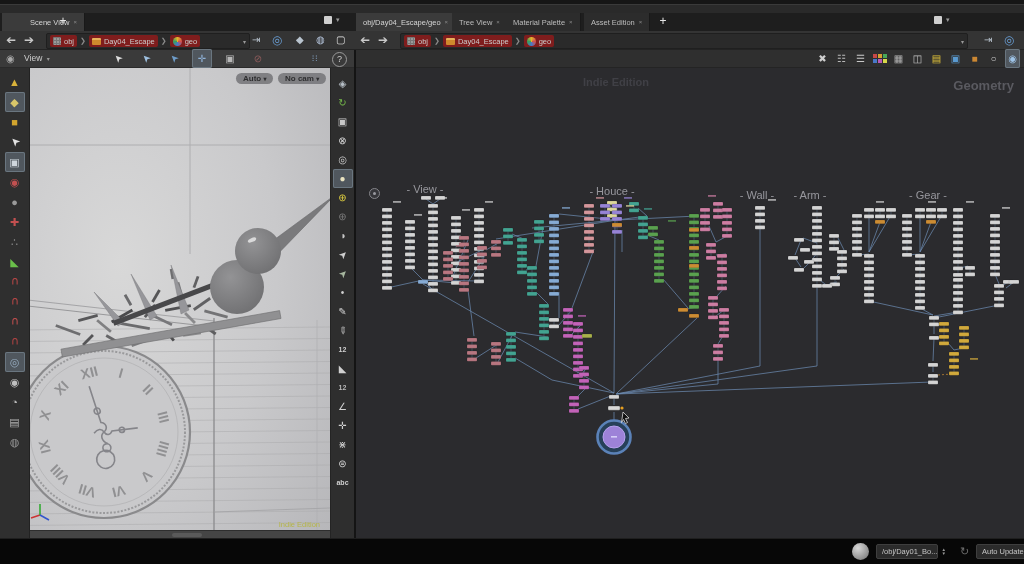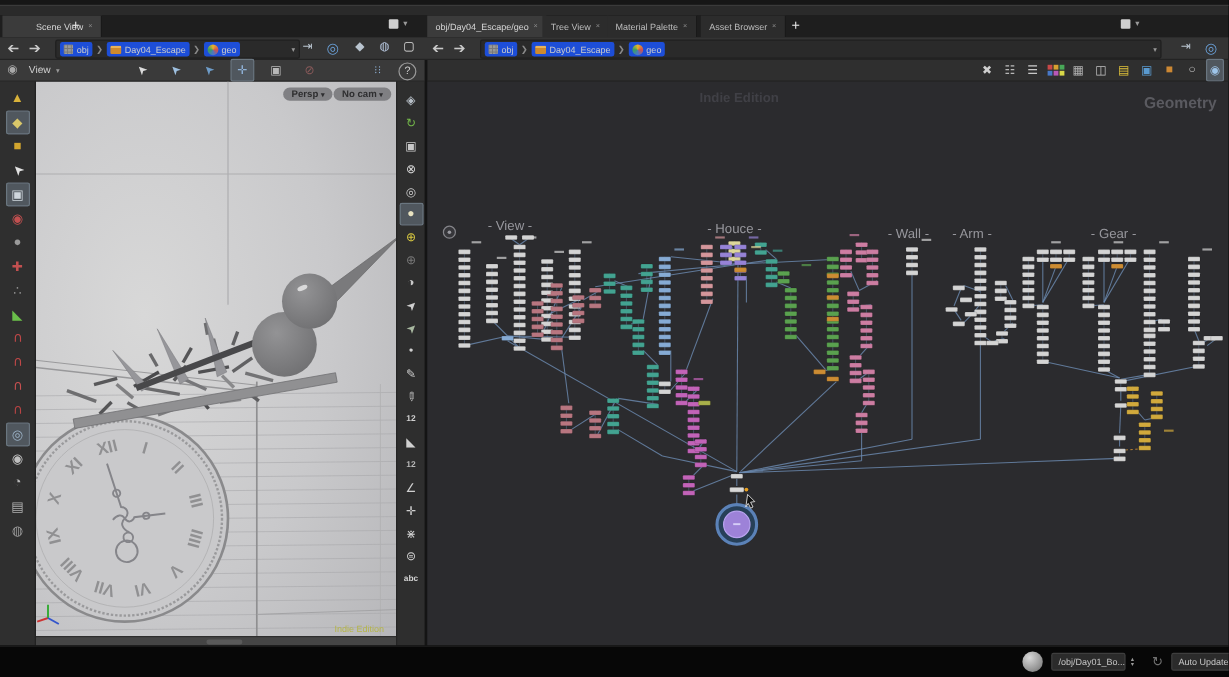--- a/index.html
+++ b/index.html
@@ -17,21 +17,21 @@
   .tab .x{font-size:6px;color:#8a8a8a;}
   .plus{position:absolute;top:1px;width:14px;height:15px;color:#e6e6e6;font-size:12px;line-height:14px;text-align:center;}
   .winctl{position:absolute;top:3px;display:flex;gap:4px;align-items:center;color:#9a9a9a;font-size:7px;}
   .winctl .sq{width:8px;height:8px;background:#cfcfcf;border-radius:1px;}
   
   #toolrow{left:0;top:31px;width:1024px;height:19px;background:#343434;border-bottom:1px solid #232323;box-sizing:border-box;}
   .navarrow{font-size:12px;color:#c9c9c9;line-height:18px;}
   .navarrow.back{display:inline-block;transform:scaleX(-1);}
   .pathfield{position:absolute;top:2px;height:14px;background:#2a2a2a;border:1px solid #1f1f1f;border-radius:2px;
              display:flex;align-items:center;padding:0 3px;gap:3px;font-size:7.5px;color:#cccccc;}
-  .chip{display:flex;align-items:center;gap:3px;padding:0 3px;height:12px;background:#1d4ed8;border-radius:2px;}
+  .chip{display:flex;align-items:center;gap:3px;padding:0 3px;height:12px;background:#7f1d1d;border-radius:2px;}
   .sep{color:#8a8a8a;font-size:7px;}
   .dot-obj{width:8px;height:8px;background:#9a9a9a;border-radius:1px;
            background-image:linear-gradient(#777 1px,transparent 1px),linear-gradient(90deg,#777 1px,transparent 1px);background-size:3px 3px;}
   .dot-net{width:9px;height:7px;background:#cf8a2d;border-radius:1px;border-top:2px solid #e8b25a;box-sizing:border-box;}
   .dot-geo{width:9px;height:9px;border-radius:50%;background:conic-gradient(#e8b22a,#d05050,#4a78c8,#3aa060,#e8b22a);}
   .ddv{color:#999;font-size:6px;margin-left:2px;}
   .ticon{font-size:10px;line-height:18px;color:#b9c4cf;}
   
   #menurow-left{left:0;top:50px;width:354px;height:18px;background:#3a3a3a;border-bottom:1px solid #2a2a2a;box-sizing:border-box;}
   #menurow-right{left:356px;top:50px;width:668px;height:18px;background:#2f2f2f;border-bottom:1px solid #242424;box-sizing:border-box;}
@@ -93,21 +93,21 @@
     </div>
     <div class="tab" style="left:452px;">
       <span>Tree View</span>
       <span class="x">×</span>
     </div>
     <div class="tab" style="left:506px;">
       <span>Material Palette</span>
       <span class="x">×</span>
     </div>
     <div class="tab" style="left:584px;">
-      <span>Asset Browser</span>
+      <span>Asset Edition</span>
       <span class="x">×</span>
     </div>
     <div class="plus" style="left:656px;">+</div>
     <div class="winctl" style="left:934px;">
       <span class="sq"></span>
       <span>▾</span>
     </div>
   </div>
 
   <div class="abs" id="toolrow">
@@ -412,21 +412,21 @@
     </g>
 
     <g transform="translate(10,447)" stroke-width="1.6">
       <line x1="0" y1="0" x2="-9" y2="3" stroke="#cc3333"></line>
       <line x1="0" y1="0" x2="0" y2="-11" stroke="#33aa33"></line>
       <line x1="0" y1="0" x2="9" y2="5" stroke="#3355cc"></line>
     </g>
     <text id="vp-watermark" x="290" y="459" text-anchor="end" font-size="7.5" fill="#b5b548">Indie Edition</text>
   </svg>
   <div class="pill" style="left:236px;top:73px;">
-    <span>Persp</span> <span class="c">▾</span>
+    <span>Auto</span> <span class="c">▾</span>
   </div>
   <div class="pill" style="left:278px;top:73px;">
     <span>No cam</span> <span class="c">▾</span>
   </div>
   <div class="abs" id="vpstrip">
       <div class="handle"></div>
     </div>
 
   <div class="abs" id="splitter"></div>
 

